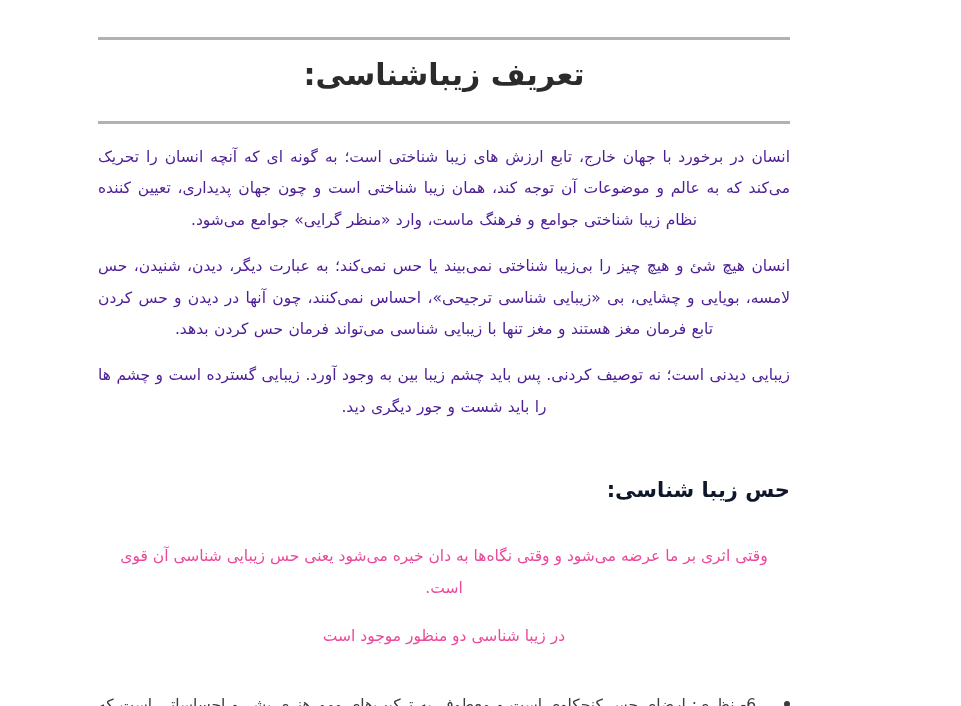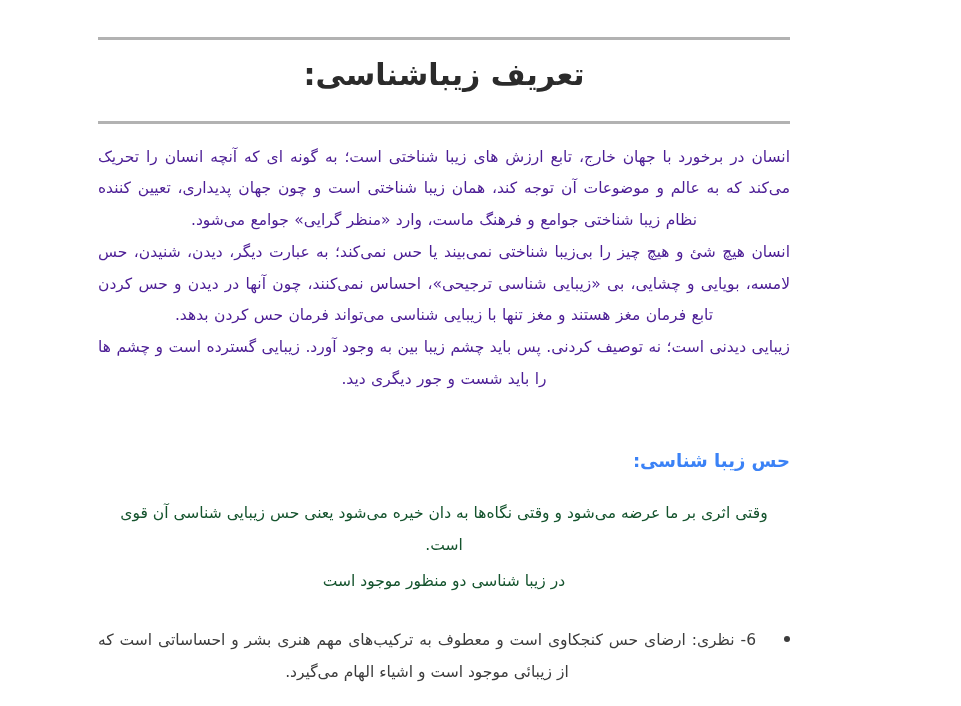--- a/index.html
+++ b/index.html
@@ -48,48 +48,48 @@
     font-weight: bold;
     color: #2b2b2b;
     line-height: 1.25;
     margin: 16px 0 0 0;
     letter-spacing: 0;
     direction: rtl;
   }
 
   .section-heading {
     text-align: right;
-    font-size: 18px;
+    font-size: 21px;
     font-weight: bold;
-    color: #3b82f6;
+    color: #0f172a;
     margin: 0;
     padding: 0;
     direction: rtl;
     line-height: 1.4;
   }
 
   
   .para {
     text-align: justify;
     text-align-last: center;
     font-size: 15.5px;
     line-height: 2.05;
     color: #4c1d95;
     margin: 0;
     direction: rtl;
     word-spacing: 0.5px;
   }
-  .para + .para { }
+  .para + .para { margin-top: 14px; }
 
   .para-center {
     text-align: center;
     font-size: 15.5px;
     line-height: 2.05;
-    color: #14532d;
-    margin: 5px;
+    color: #ec4899;
+    margin: 16px;
     direction: rtl;
   }
 
   .spacer-a { height: 52px; }
   .spacer-b { height: 18px; }
   .spacer-c { height: 20px; }
   .spacer-d { height: 22px; }
 
   
   .bullet-list {

